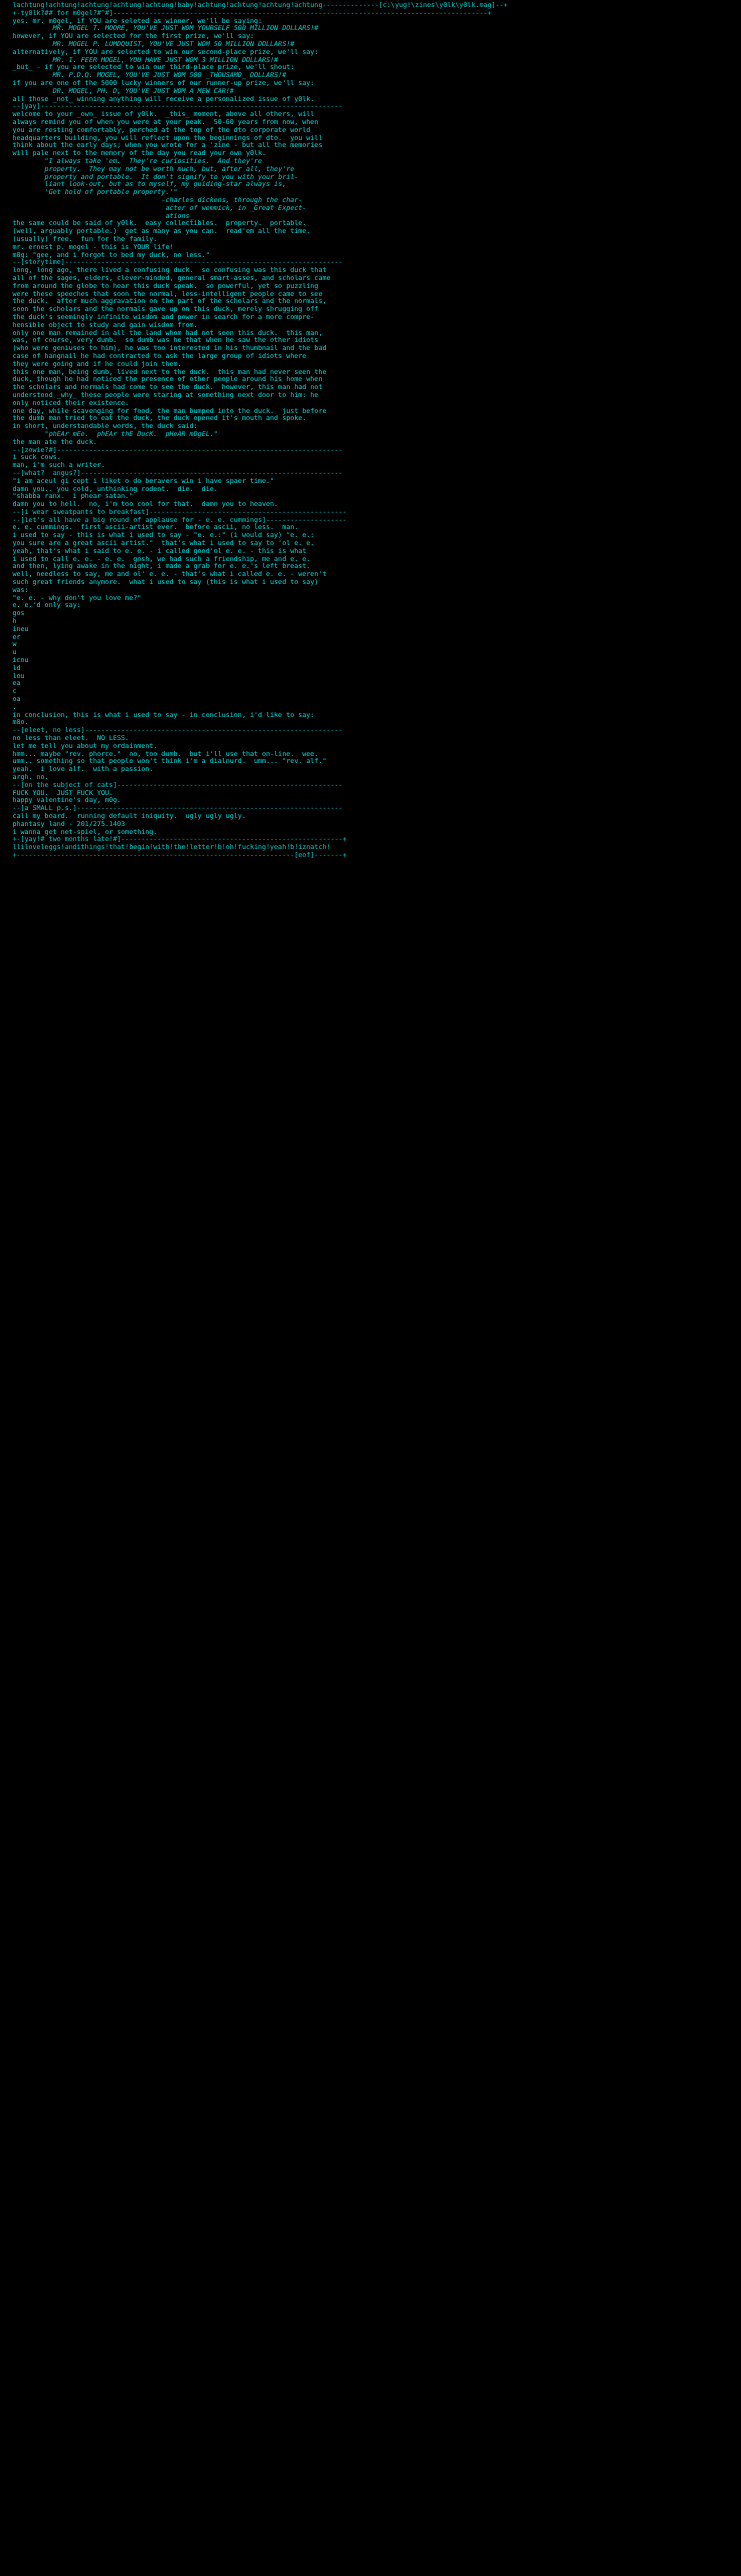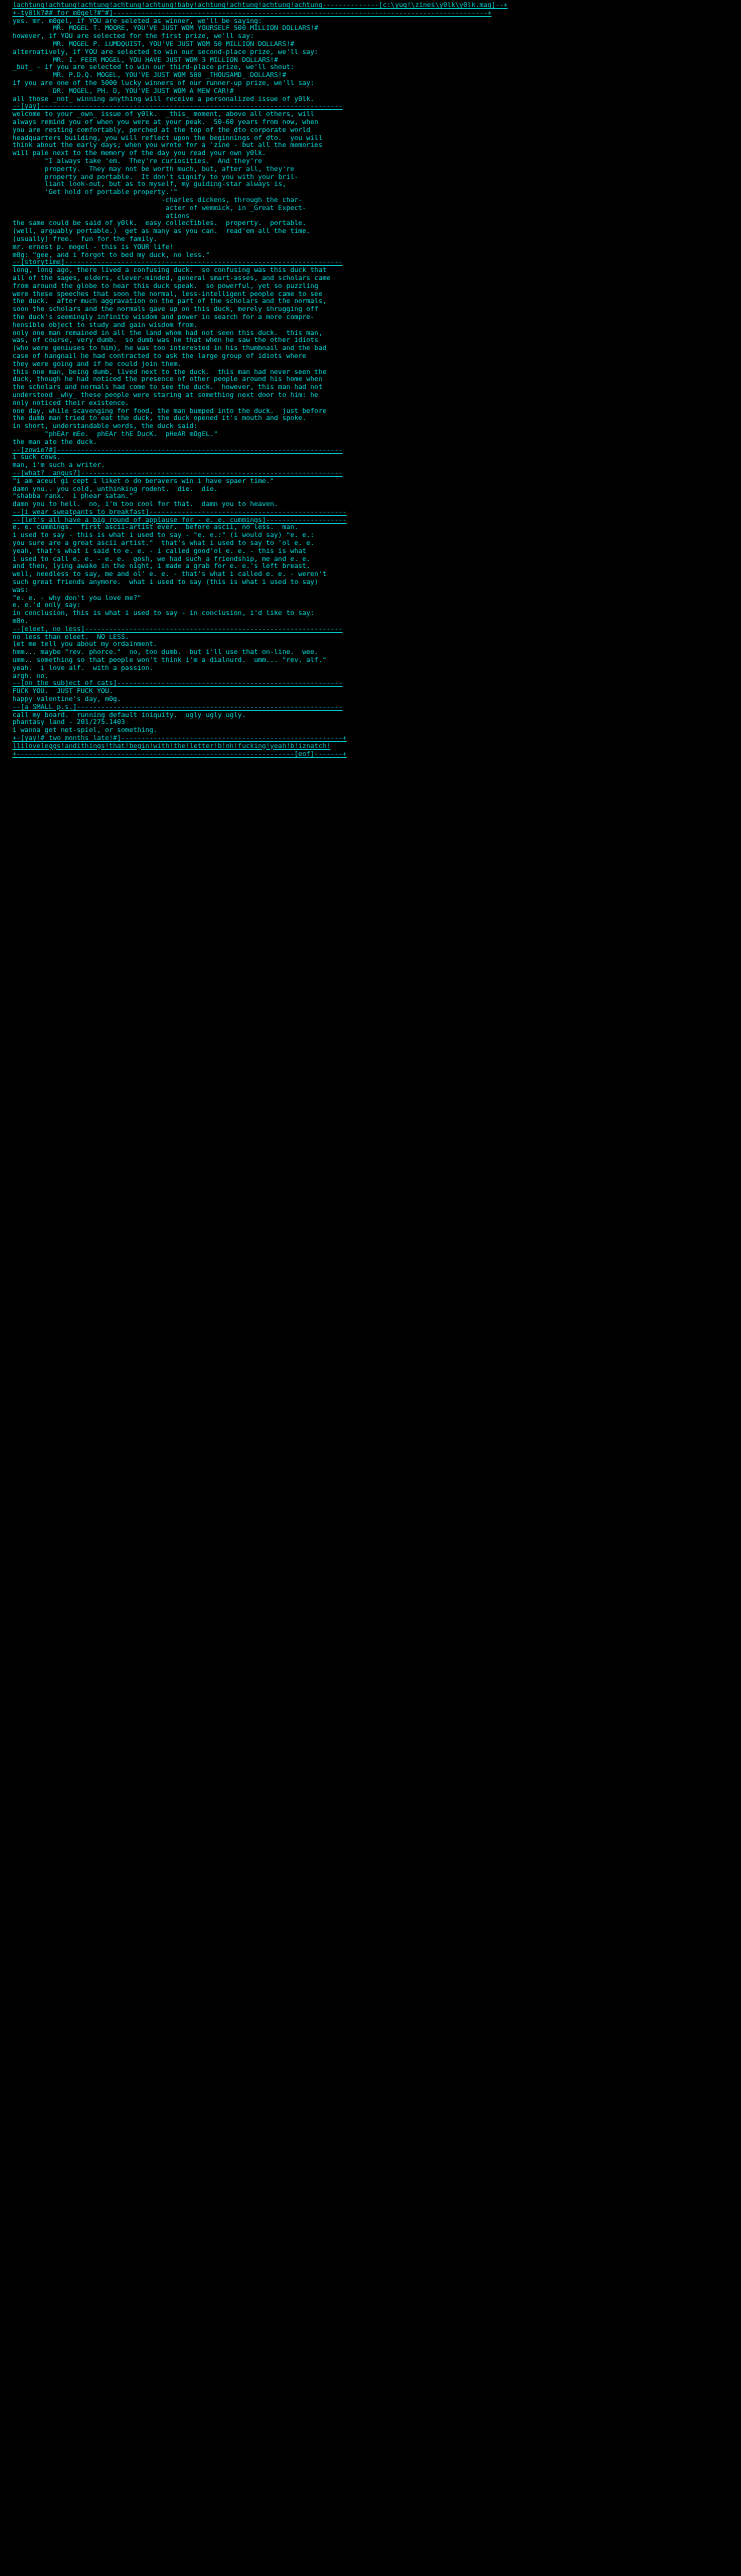--- a/index.html
+++ b/index.html
@@ -27,24 +27,24 @@
     white-space: pre-wrap;
     word-break: break-word;
     font-family: "DejaVu Sans Mono", "Liberation Mono", monospace;
     font-size: 6.7px;
     line-height: 7.8px;
     color: #00d8d8;
     letter-spacing: 0px;
   }
   pre.rule {
     color: #00c8c8;
-    text-decoration: underline;
   }
   pre.quote {
     color: #00d0d0;
+    font-style: italic;
   }
 </style>
 </head>
 <body>
 
 <div id="page">
     <pre class="block rule">lachtung!achtung!achtung!achtung!achtung!baby!achtung!achtung!achtung!achtung--------------[c:\yug!\zines\y0lk\y0lk.mag]--+</pre>
     <pre class="block rule">+-ty0lk?## for m0gel?#^#]---------------------------------------------------------------------------------------------+</pre>
     <pre class="block"></pre>
     <pre class="block">yes. mr. m0gel, if YOU are seleted as winner, we'll be saying:</pre>
@@ -161,20 +161,33 @@
     <pre class="block"></pre>
     <pre class="block">and then, lying awake in the night, i made a grab for e. e.'s left breast.</pre>
     <pre class="block"></pre>
     <pre class="block">well, needless to say, me and ol' e. e. - that's what i called e. e. - weren't
 such great friends anymore.  what i used to say (this is what i used to say)
 was:
 "e. e. - why don't you love me?"</pre>
     <pre class="block"></pre>
     <pre class="block">e. e.'d only say:</pre>
     <pre class="block"></pre>
+    <pre class="block">gos
+h
+ineu
+er
+w
+u
+icou
+ld
+lou
+ea
+c
+oa
+.</pre>
     <pre class="block"></pre>
     <pre class="block">in conclusion, this is what i used to say - in conclusion, i'd like to say:</pre>
     <pre class="block"></pre>
     <pre class="block">m0o.</pre>
     <pre class="block"></pre>
     <pre class="block rule">--[eleet, no less]----------------------------------------------------------------</pre>
     <pre class="block"></pre>
     <pre class="block">no less than eleet.  NO LESS.</pre>
     <pre class="block"></pre>
     <pre class="block">let me tell you about my ordainment.</pre>

